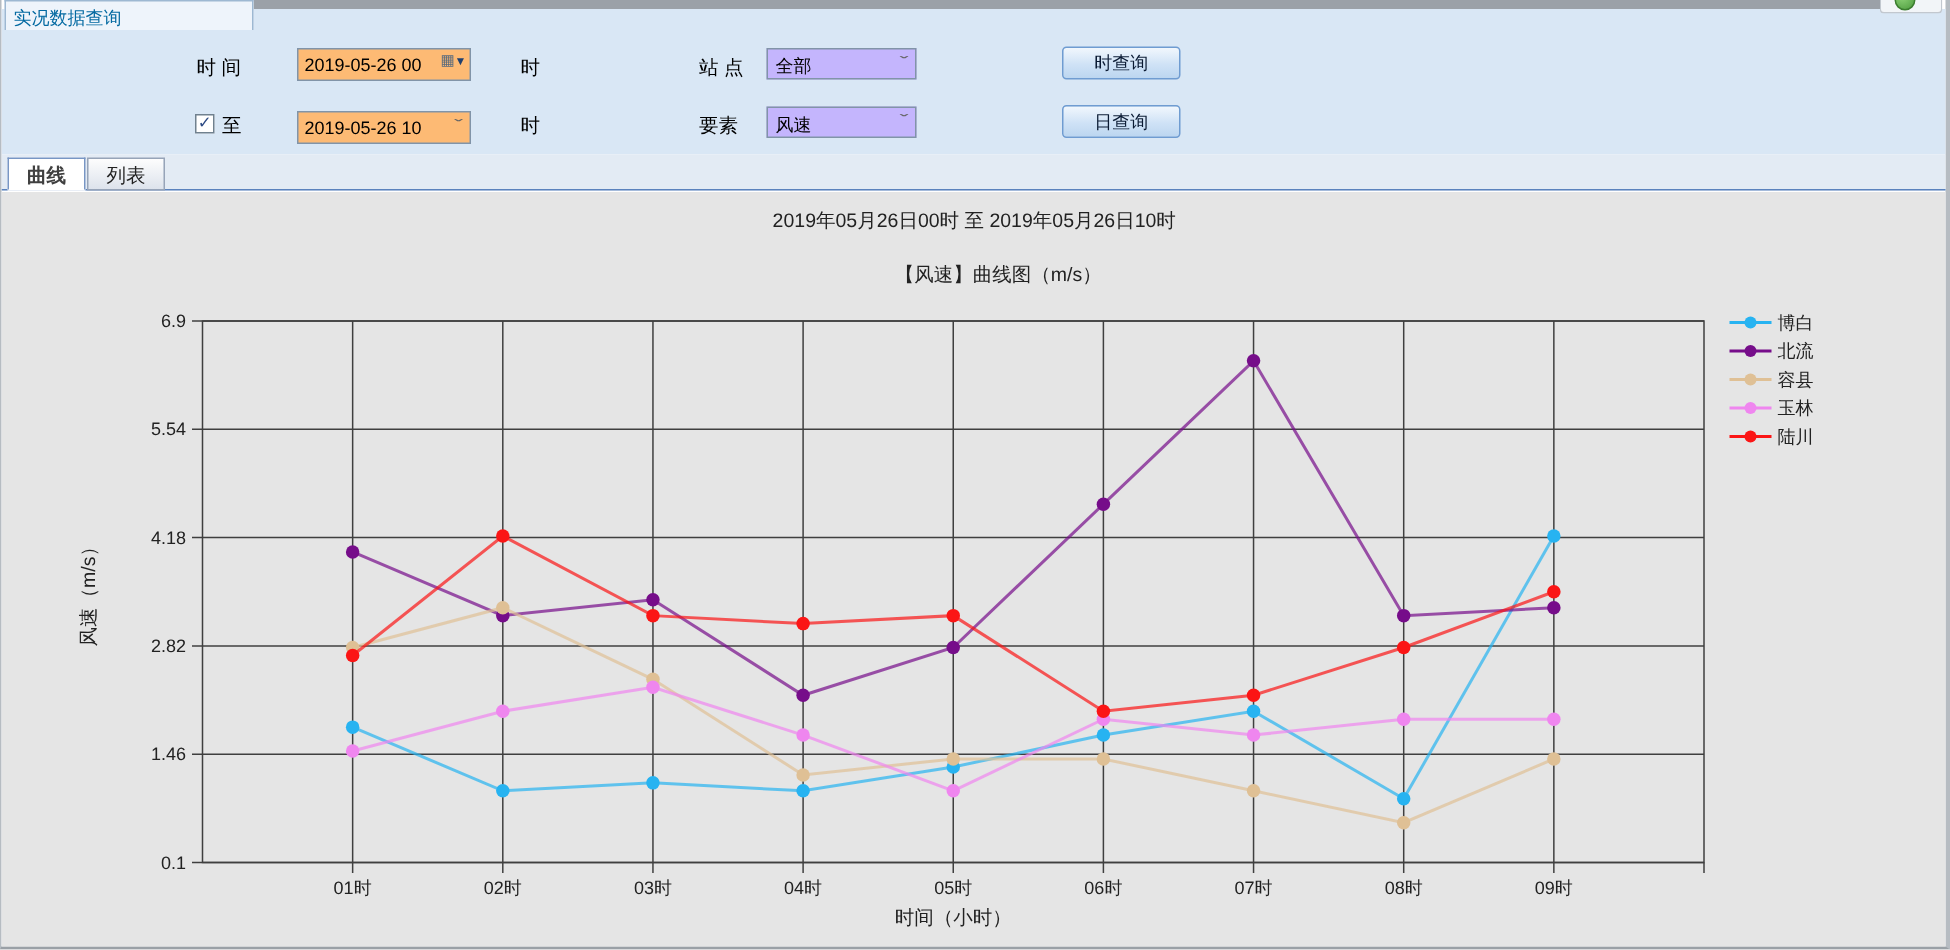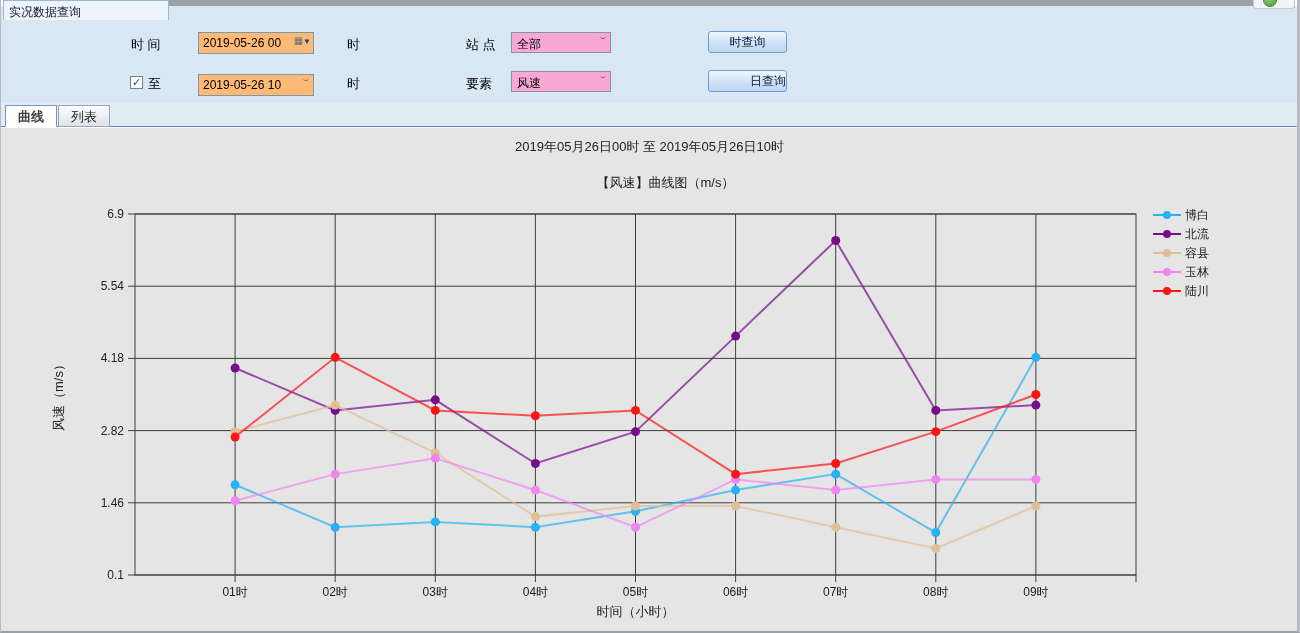--- a/index.html
+++ b/index.html
@@ -12,32 +12,32 @@
     border-right:3px solid #b6bcc2;
     border-bottom:2px solid #9aa0a6;
   }
   
   .tab-strip{position:absolute;left:168px;top:0;width:1086px;height:6px;background:#9ba1a8;}
   .mini-tab{position:absolute;left:1252px;top:0;width:42px;height:9px;background:#f2f5f8;
     border:1px solid #c2c8cf;border-top:none;border-radius:0 0 3px 3px;overflow:hidden;}
   .green-dot{position:absolute;left:9px;top:-7px;width:14px;height:14px;border-radius:50%;
     background:radial-gradient(circle at 35% 30%, #8ed378, #4c9a3d);border:1px solid #3c7e30;}
   .page-tab{position:absolute;left:2px;top:0;width:166px;height:20px;background:#eef4fb;
-    border:1px solid #9db8d2;border-bottom:none;font-size:12px;color:#0f172a;
+    border:1px solid #9db8d2;border-bottom:none;font-size:12px;color:#0369a1;
     padding:3px 0 0 5px;white-space:nowrap;overflow:hidden;}
   
   .form-panel{position:absolute;left:0;top:6px;width:1297px;height:97px;background:#d9e7f5;}
   .page-tab{z-index:3;} .tab-strip{z-index:2;} .mini-tab{z-index:3;}
   .form-panel .lbl{position:absolute;font-size:13px;color:#000;white-space:nowrap;}
   .tbox{position:absolute;left:197px;width:116px;height:22px;background:#fdba74;
     border:1px solid #8194a8;font-size:12px;color:#000;padding:3px 22px 0 4px;white-space:nowrap;}
   .tbox .icons{position:absolute;right:2px;top:2px;font-size:10px;color:#5a6b7d;}
   .tbox .icons .arrow{color:#1f3f6e;font-size:8px;}
   .chev{position:absolute;right:5px;top:3px;font-size:11px;color:#666;transform:scaleX(1.6);}
-  .sel{position:absolute;left:510px;width:100px;height:21px;background:#f9a8d4;border:1px solid #8194a8;
+  .sel{position:absolute;left:510px;width:100px;height:21px;background:#c4b5fd;border:1px solid #8194a8;
     font-size:12px;color:#000;padding:3px 18px 0 5px;white-space:nowrap;}
   .btn{position:absolute;left:707px;width:79px;height:22px;
     background:linear-gradient(#f1f7fd,#cfe2f6 55%,#bcd6f0);
     border:1px solid #6f9cd1;border-radius:3px;font-size:12px;color:#0a1a33;
     text-align:center;line-height:20px;cursor:pointer;}
   .cbox{position:absolute;left:129px;top:70px;width:13px;height:13px;background:#fff;
     border:1px solid #70818f;font-size:11px;line-height:11px;text-align:center;color:#2c4a84;}
   
   .view-tabbar{position:absolute;left:0;top:103px;width:1297px;height:24px;
     background:#e3ebf4;border-bottom:1px solid #5a82bd;}
@@ -88,21 +88,21 @@
     <div class="tbox" style="top:68px;">
       <span>2019-05-26 10</span>
       <span class="chev">ˇ</span>
     </div>
     <span class="lbl" style="left:346px;top:69px;">时</span>
     <span class="lbl" style="left:465px;top:69px;">要素</span>
     <div class="sel" style="top:65px;">
       <span>风速</span>
       <span class="chev">ˇ</span>
     </div>
-    <div class="btn" style="top:64px;text-align:right;">日查询</div>
+    <div class="btn" style="top:64px;">日查询</div>
   </div>
 
   <div class="view-tabbar">
     <div class="vtab active" style="left:4px;">
       <span>曲线</span>
     </div>
     <div class="vtab" style="left:57px;">
       <span>列表</span>
     </div>
   </div>

